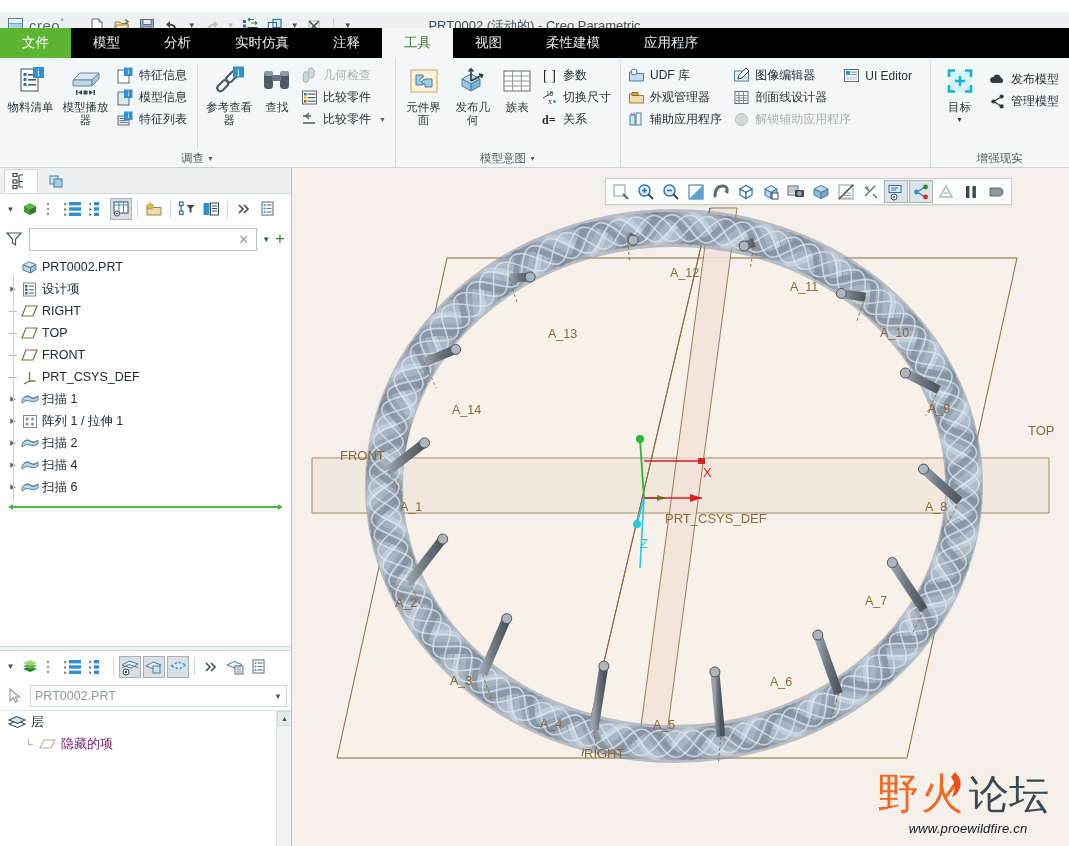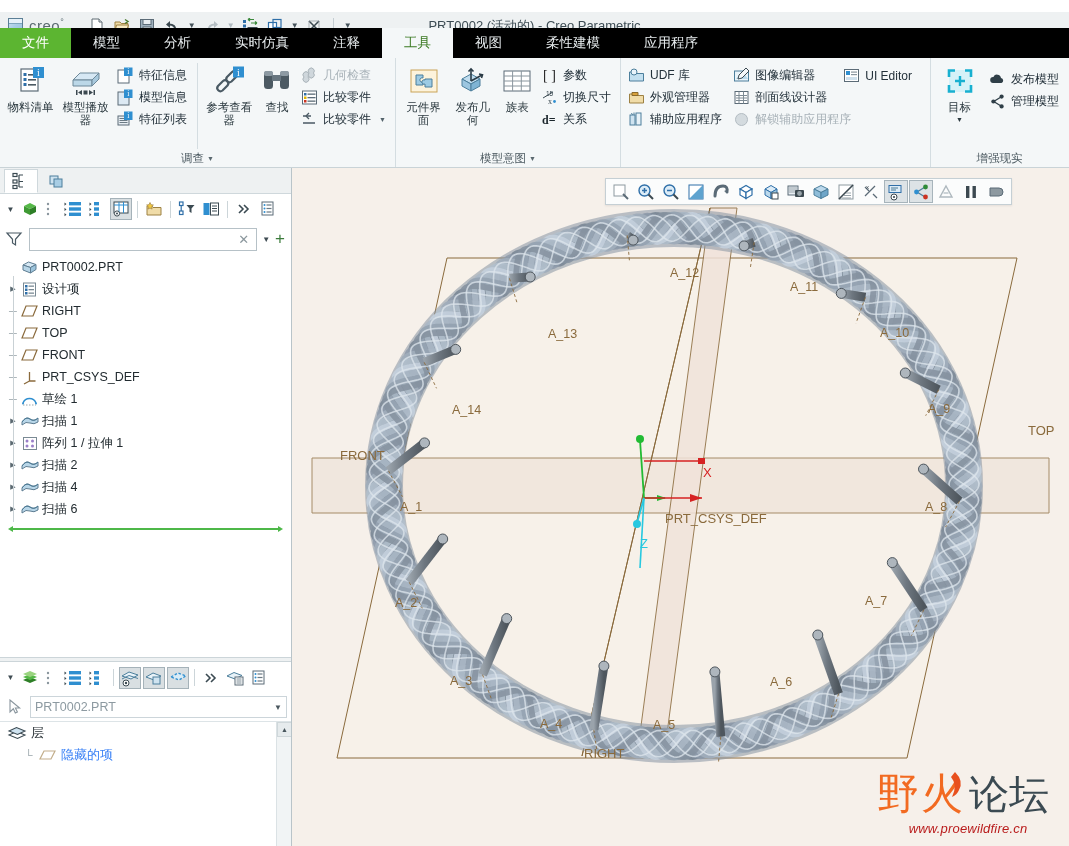--- a/index.html
+++ b/index.html
@@ -159,21 +159,21 @@
   .layer-combo {
     flex:1; height:22px; border:1px solid #ccd5da; background:#fff; display:flex; align-items:center;
     padding:0 4px; font-size:12.5px; color:#8d9aa1;
   }
   .layer-combo .cv { flex:1; }
   .layer-combo .cc { font-size:8px; color:#4a575e; }
   .layer-tree { flex:1; background:#fff; position:relative; overflow:hidden;}
   .lrow { display:flex; align-items:center; height:22px; padding-left:6px; white-space:nowrap;}
   .lrow .ticon { width:22px; flex:0 0 22px;}
   .lrow .tlabel { font-size:13px; }
-  .lrow.faded .tlabel { color:#3b82f6; }
+  .lrow.faded .tlabel { color:#701a75; }
   .lscroll {
     position:absolute; right:0; top:0; width:15px; bottom:0; background:#f1f4f5; border-left:1px solid #dbe2e5;
   }
   .lscroll .up {
     width:15px; height:15px; display:flex;align-items:center;justify-content:center;
     background:#e6ebed; border:1px solid #cfd7da; font-size:7px; color:#48565d;
   }
 
   
   .viewport {
@@ -198,21 +198,21 @@
     font-size:13px; color:#8a6a3c; white-space:nowrap; pointer-events:none;
   }
   .vp-label.axis { font-size:12.5px; }
   .vp-label.red { color:#d62222; font-size:13px;}
   .vp-label.cyan { color:#27c8e0; font-size:13px;}
 
   .watermark {
     position:absolute; right: 10px; bottom: 6px; width:182px; height:72px;
     pointer-events:none;
   }
-  .wm-text { font-size:13px; color:#b91c1c; font-style:italic; letter-spacing:.2px; text-align:center;}
+  .wm-text { font-size:13px; color:#0f172a; font-style:italic; letter-spacing:.2px; text-align:center;}
 </style>
 </head>
 <body>
 
 <div id="app">
 
   <div class="titlebar">
     <div class="creo-logo">
       <div class="creo-cube"></div>
       <div class="creo-word"><span>creo</span><sup>°</sup></div>
@@ -818,32 +818,20 @@
       <div class="trow">
         <span class="texp tconn">─</span>
         <span class="ticon">
           <svg width="17" height="15" viewBox="0 0 17 15">
               <path d="M8.5 2 v9 M8.5 11 h6 M8.5 11 l-5.5 3" stroke="#8a6a3c" stroke-width="1.3" fill="none"></path>
             </svg>
         </span>
         <span class="tlabel">PRT_CSYS_DEF</span>
       </div>
 
-      <div class="trow">
-        <span class="texp tconn">─</span>
-        <span class="ticon">
-          <svg width="17" height="14" viewBox="0 0 17 14">
-              <path d="M2 11 A7 7 0 0 1 15 11" fill="none" stroke="#2f8fd0" stroke-width="1.5"></path>
-              <circle cx="2" cy="11.5" r="1" fill="#2f8fd0"></circle>
-              <circle cx="15" cy="11.5" r="1" fill="#2f8fd0"></circle>
-              <path d="M2 13h13" stroke="#9aa5ab" stroke-dasharray="1.5,1.5"></path>
-            </svg>
-        </span>
-        <span class="tlabel">草绘 1</span>
-      </div>
 
       <div class="trow">
         <span class="texp">▶</span>
         <span class="ticon">
           <svg width="18" height="14" viewBox="0 0 18 14">
               <path d="M1 8 Q5 2 9 5 T17 4 L17 8 Q13 11 9 9 T1 11 Z" fill="#b8d6e8" stroke="#5e7d92"></path>
               <path d="M1 8 Q5 2 9 5 T17 4" fill="none" stroke="#4b7a95"></path>
             </svg>
         </span>
         <span class="tlabel">扫描 1</span>

